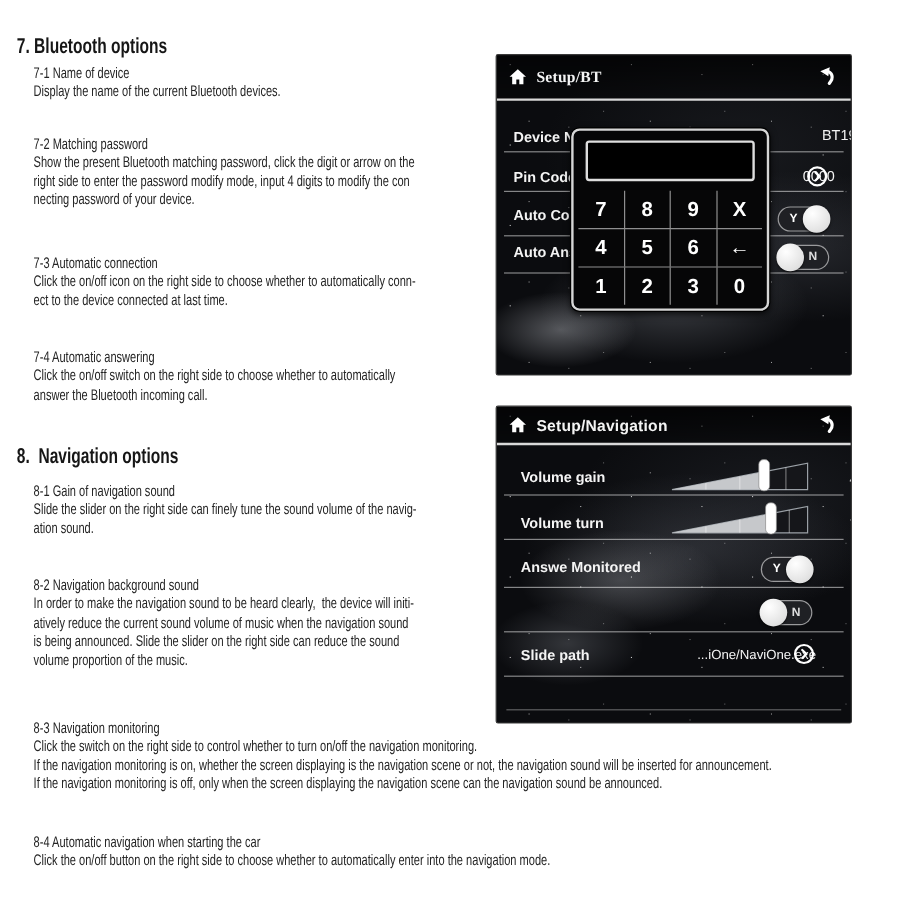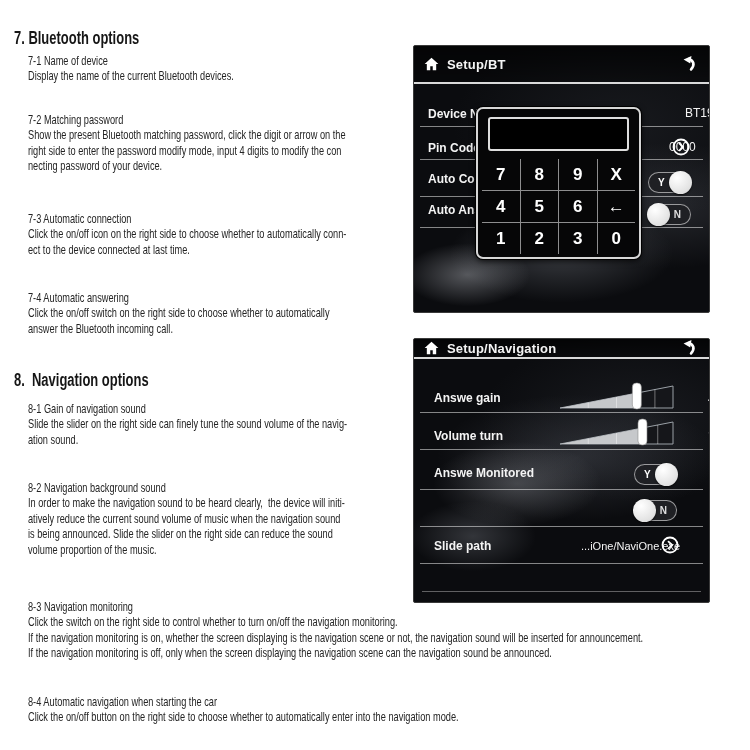--- a/index.html
+++ b/index.html
@@ -33,22 +33,22 @@
       radial-gradient(1px 1px at 11px 8px, rgba(255,255,255,.9) 50%, transparent 51%),
       radial-gradient(1px 1px at 43px 29px, rgba(255,255,255,.5) 50%, transparent 51%),
       radial-gradient(1.3px 1.3px at 70px 16px, rgba(255,255,255,.8) 50%, transparent 51%),
       radial-gradient(1px 1px at 89px 47px, rgba(255,255,255,.4) 50%, transparent 51%),
       radial-gradient(1.2px 1.2px at 27px 55px, rgba(255,255,255,.65) 50%, transparent 51%),
       radial-gradient(1px 1px at 60px 60px, rgba(255,255,255,.45) 50%, transparent 51%);
       background-size:101px 67px;}
   .scr-header{position:absolute;top:0;left:0;right:0;display:flex;align-items:center;z-index:4;
       padding:0 10px;background:linear-gradient(rgba(0,0,0,.62),rgba(0,0,0,.30));
       border-bottom:2px solid rgba(255,255,255,.85);box-sizing:border-box;}
-  .bt .scr-header{height:38px;}
-  .nav .scr-header{height:20px;}
+  .bt .scr-header{height:38px;font-family:Liberation Serif, serif;}
+  .nav .scr-header{height:32px;}
   .scr-title{margin-left:8px;font-size:13px;font-weight:bold;letter-spacing:.2px;}
   .back-btn{margin-left:auto;display:flex;align-items:center;}
   .sep{position:absolute;left:6px;right:6px;height:1px;background:rgba(255,255,255,.5);z-index:2;}
   .lab{position:absolute;font-size:12px;font-weight:bold;z-index:2;white-space:nowrap;}
   .val{position:absolute;font-size:12px;font-weight:normal;z-index:2;white-space:nowrap;padding-left:32px;}
 
   
   .toggle{position:absolute;width:43px;height:21px;border-radius:11px;background:#1f2024;
           border:1px solid rgba(255,255,255,.55);box-sizing:border-box;z-index:2;}
   .knob{position:absolute;width:23px;height:23px;border-radius:50%;
@@ -217,21 +217,21 @@
       </span>
     </div>
 
     <div class="sep" style="top:73px"></div>
     <div class="sep" style="top:110px"></div>
     <div class="sep" style="top:150px"></div>
     <div class="sep" style="top:187px"></div>
     <div class="sep" style="top:224px"></div>
     <div class="nav-bottomline"></div>
 
-    <div class="lab" style="left:20px;top:52px">Answe gain</div>
+    <div class="lab" style="left:20px;top:52px">Volume gain</div>
     <svg class="vslider" style="left:144px;top:43px" width="117" height="28" viewBox="0 0 117 28">
       <polygon class="w-bg" points="2,26 115,26 115,4"></polygon>
       <polygon class="w-fill" points="2,26 78.84,26 78.84,11.04"></polygon>
       <g class="w-ticks">
           <line x1="30.25" x2="30.25" y1="26" y2="20.5"></line>
           <line x1="58.5" x2="58.5" y1="26" y2="15"></line>
           <line x1="96.92000000000002" x2="96.92000000000002" y1="26" y2="7.52"></line>
         </g>
       <rect class="w-handle" y="1" width="9" height="26" rx="4" x="74.34"></rect>
     </svg>

